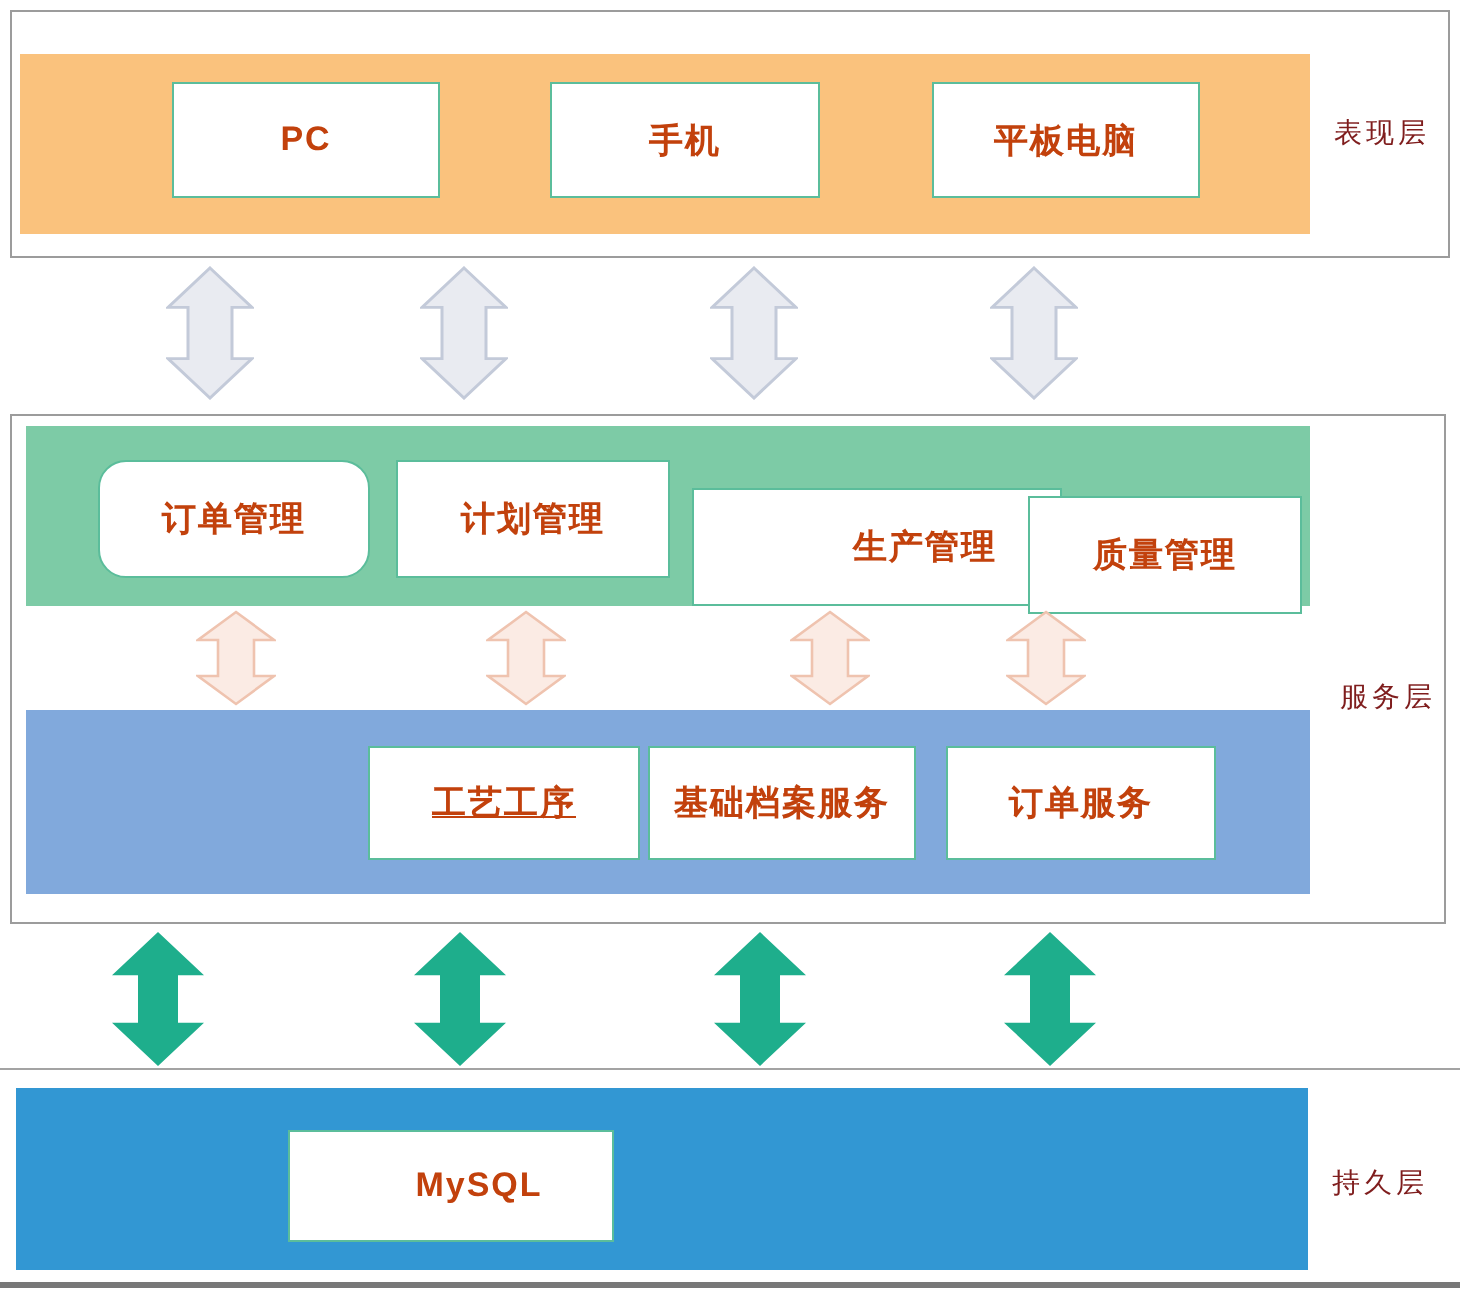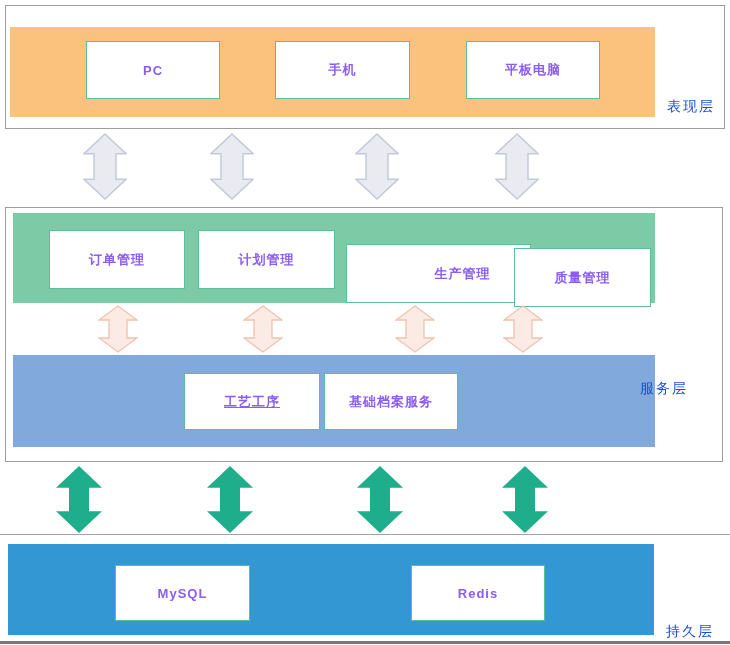--- a/index.html
+++ b/index.html
@@ -10,26 +10,26 @@
   .abs{position:absolute;}
   .outer-box{background:#fff;border:1px solid #9c9c9c;}
   .band{position:absolute;}
   .band-orange{background:#fac27d;}
   .band-green{background:#7dcba6;}
   .band-blue{background:#81a9dc;}
   .band-deepblue{background:#3297d3;}
   .node{
     position:absolute;background:#fff;border:1px solid #5bbd9b;
     display:flex;align-items:center;justify-content:center;
-    color:#8b5cf6;font-weight:bold;font-size:13px;letter-spacing:1px;
+    color:#c2410c;font-weight:bold;font-size:17px;letter-spacing:1px;
     white-space:nowrap;
   }
   .layer-label{
     position:absolute;transform:translate(-50%,-50%);
-    color:#1d4ed8;font-size:14px;letter-spacing:2px;white-space:nowrap;margin-top:40px;
+    color:#7f1d1d;font-size:14px;letter-spacing:2px;white-space:nowrap;
   }
   .arrow{position:absolute;}
   .arrow svg{display:block;width:100%;height:100%;}
   .hline{position:absolute;left:0;width:730px;}
   .hline-light{background:#a3a3a3;height:1px;}
   .hline-dark{background:#787878;height:3px;}
 </style>
 </head>
 <body>
 
@@ -58,21 +58,21 @@
       </svg>
   </div>
   <div class="arrow" style="left:495px;top:133px;width:44px;height:67px;">
     <svg viewBox="0 0 44 68" preserveAspectRatio="none">
         <polygon points="22,1 43,21 33,21 33,47 43,47 22,67 1,47 11,47 11,21 1,21" fill="#e9ebf1" stroke="#c3cad9" stroke-width="1.5"></polygon>
       </svg>
   </div>
 
   <div class="abs outer-box" style="left:5px;top:207px;width:716px;height:253px;"></div>
   <div class="band band-green" style="left:13px;top:213px;width:642px;height:90px;"></div>
-  <div class="node" style="left:49px;top:230px;width:134px;height:57px;">订单管理</div>
+  <div class="node" style="left:49px;top:230px;width:134px;height:57px;border-radius:14px;">订单管理</div>
   <div class="node" style="left:198px;top:230px;width:135px;height:57px;text-align:center;">计划管理</div>
   <div class="node" style="left:346px;top:244px;width:135px;height:57px;padding-left:48px;">生产管理</div>
   <div class="node" style="left:488px;top:248px;width:135px;height:57px;margin-left:26px;">质量管理</div>
 
   <div class="arrow" style="left:98px;top:305px;width:40px;height:48px;">
     <svg viewBox="0 0 40 48" preserveAspectRatio="none">
         <polygon points="20,1 39,15 29,15 29,33 39,33 20,47 1,33 11,33 11,15 1,15" fill="#fbebe4" stroke="#efc3af" stroke-width="1.3"></polygon>
       </svg>
   </div>
   <div class="arrow" style="left:243px;top:305px;width:40px;height:48px;">
@@ -87,21 +87,22 @@
   </div>
   <div class="arrow" style="left:503px;top:305px;width:40px;height:48px;">
     <svg viewBox="0 0 40 48" preserveAspectRatio="none">
         <polygon points="20,1 39,15 29,15 29,33 39,33 20,47 1,33 11,33 11,15 1,15" fill="#fbebe4" stroke="#efc3af" stroke-width="1.3"></polygon>
       </svg>
   </div>
 
   <div class="band band-blue" style="left:13px;top:355px;width:642px;height:92px;"></div>
   <div class="node" style="left:184px;top:373px;width:134px;height:55px;text-decoration:underline;">工艺工序</div>
   <div class="node" style="left:324px;top:373px;width:132px;height:55px;">基础档案服务</div>
-  <div class="layer-label" style="left:664px;top:349px;">服务层</div>
+  <div class="node" style="left:473px;top:373px;width:133px;height:55px;">订单服务</div>
+  <div class="layer-label" style="left:694px;top:349px;">服务层</div>
 
   <div class="arrow" style="left:56px;top:466px;width:46px;height:67px;">
     <svg viewBox="0 0 46 68" preserveAspectRatio="none">
         <polygon points="23,0 46,22 33,22 33,46 46,46 23,68 0,46 13,46 13,22 0,22" fill="#1eae8c"></polygon>
       </svg>
   </div>
   <div class="arrow" style="left:207px;top:466px;width:46px;height:67px;">
     <svg viewBox="0 0 46 68" preserveAspectRatio="none">
         <polygon points="23,0 46,22 33,22 33,46 46,46 23,68 0,46 13,46 13,22 0,22" fill="#1eae8c"></polygon>
       </svg>
@@ -112,18 +113,17 @@
       </svg>
   </div>
   <div class="arrow" style="left:502px;top:466px;width:46px;height:67px;">
     <svg viewBox="0 0 46 68" preserveAspectRatio="none">
         <polygon points="23,0 46,22 33,22 33,46 46,46 23,68 0,46 13,46 13,22 0,22" fill="#1eae8c"></polygon>
       </svg>
   </div>
 
   <div class="hline hline-light" style="top:534px;"></div>
   <div class="band band-deepblue" style="left:8px;top:544px;width:646px;height:91px;"></div>
-  <div class="node" style="left:115px;top:565px;width:133px;height:54px;">MySQL</div>
-  <div class="node" style="left:411px;top:565px;width:132px;height:54px;">Redis</div>
+  <div class="node" style="left:144px;top:565px;width:133px;height:54px;padding-left:28px;">MySQL</div>
   <div class="layer-label" style="left:690px;top:592px;">持久层</div>
   <div class="hline hline-dark" style="top:641px;"></div>
 
 </div>
 
 </body></html>

